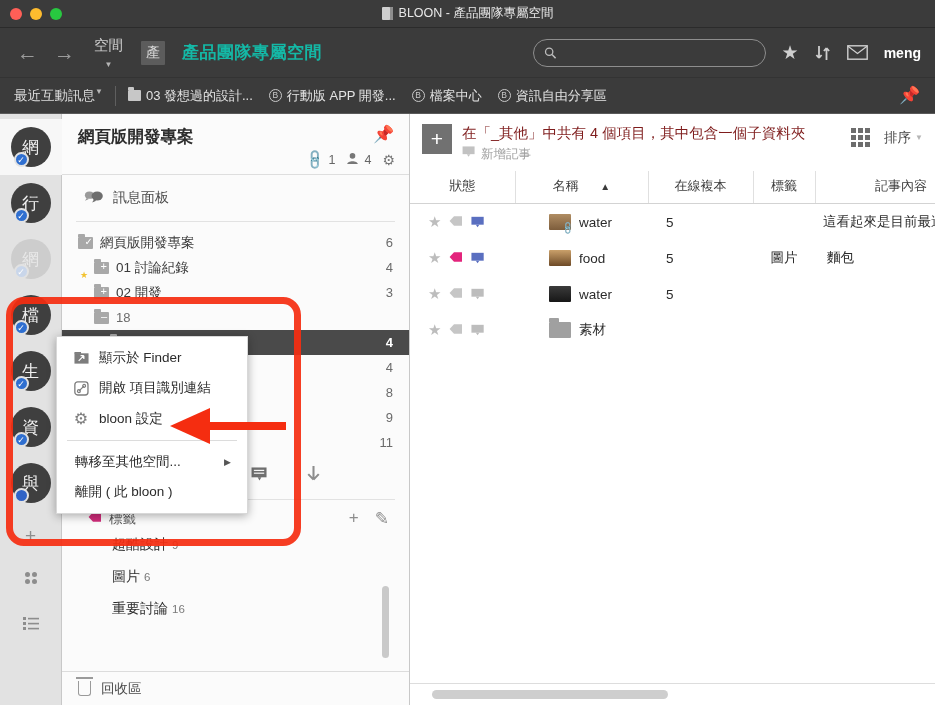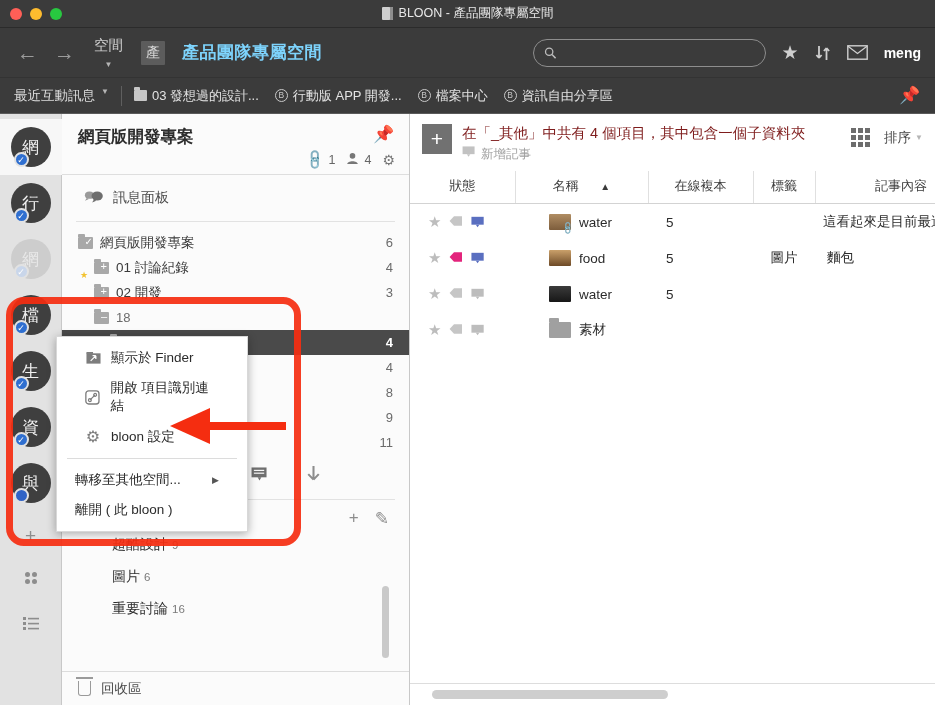--- a/index.html
+++ b/index.html
@@ -35,39 +35,39 @@
     padding:0 14px; gap:10px; border-bottom:1px solid #333;
   }
   .nav-arrow{ color:#9b9b9b; font-size:21px; line-height:1; padding:0 3px; cursor:pointer; }
   .nav-space{ color:#cfcfcf; font-size:14.5px; margin-left:6px; display:flex; align-items:center; gap:5px; cursor:pointer;flex-direction:column;}
   .caret{ font-size:8px; color:#b5b5b5; }
   .space-badge{
     background:#5c5c5c; color:#d9d9d9; font-size:14px;
     width:24px;height:24px; display:flex;align-items:center;justify-content:center;
     margin-left:8px; border-radius:1px;
   }
-  .space-title{ color:#7dd3fc; font-size:17px; font-weight:bold; margin-left:7px; letter-spacing:.5px;}
+  .space-title{ color:#14b8a6; font-size:17px; font-weight:bold; margin-left:7px; letter-spacing:.5px;}
   .nav-right{ margin-left:auto; display:flex; align-items:center; gap:16px; }
   .searchbox{
     width:233px; height:28px; border:1px solid #8e8e8e; border-radius:14px;
     background:#3b3b3b; display:flex; align-items:center; padding:0 10px; gap:6px;
   }
   .searchbox input{
     background:transparent; border:0; outline:0; color:#ddd; font-size:13px;
     width:100%; font-family:inherit;
   }
   .ico{ color:#cfcfcf; display:inline-flex; align-items:center; justify-content:center; cursor:pointer;}
   .username{ color:#fff; font-size:14px; font-weight:bold; }
 
   
   .tabbar{
     height:36px; background:#3b3b3b; display:flex; align-items:center;
     padding:0 14px; gap:0px; border-bottom:1px solid #5a5a5a;
   }
-  .tb-recent{ color:#dcdcdc; font-size:13.5px; display:flex;align-items:flex-start;gap:6px; cursor:pointer;font-family:Liberation Serif, serif;}
+  .tb-recent{ color:#dcdcdc; font-size:13.5px; display:flex;align-items:flex-start;cursor:pointer;font-family:Liberation Serif, serif;}
   .tb-sep{ width:1px; height:20px; background:#5f5f5f; margin:0 12px; }
   .tb-item{ color:#e3e3e3; font-size:13px; display:flex;align-items:center;gap:5px;
     margin-right:16px; cursor:pointer; white-space:nowrap;}
   .folder-mini{ width:13px;height:11px;background:#c7c7c7;border-radius:1px; position:relative; display:inline-block;}
   .folder-mini:before{content:"";position:absolute;top:-3px;left:0;width:6px;height:3px;background:#c7c7c7;border-radius:1px 1px 0 0;}
   .bcircle{ width:13px;height:13px;border:1.4px solid #c9c9c9;border-radius:50%;
     font-size:8.5px;line-height:11px;text-align:center;color:#c9c9c9; display:inline-block;}
   .pin{ margin-left:auto; color:#9a9a9a; font-size:17px; }
 
   
@@ -178,21 +178,21 @@
   .fold-lg:before{content:"";position:absolute;top:-4px;left:0;width:10px;height:4px;background:#a0a0a0;border-radius:1px 1px 0 0;}
   .hscroll-track{ position:absolute; left:0; right:0; bottom:0; height:22px; background:#fff; border-top:1px solid #ddd;}
   .hscroll-thumb{ position:absolute; left:22px; bottom:6px; width:236px; height:9px; background:#cecece; border-radius:5px;}
 
   
   .ctxmenu{
     position:absolute; left:56px; top:336px; width:192px; background:#fff;
     box-shadow:0 2px 9px rgba(0,0,0,.32); border:1px solid #d8d8d8; padding:6px 0;
     z-index:40;
   }
-  .cm-item{ display:flex; align-items:center; gap:10px; padding:6px 28px; font-size:13.5px; color:#2b2b2b; cursor:pointer;}
+  .cm-item{ display:flex; align-items:center; gap:10px; padding:6px 16px; font-size:13.5px; color:#2b2b2b; cursor:pointer;}
   .cm-item.plain{ padding-left:18px; }
   .cm-sep{ height:1px; background:#dcdcdc; margin:6px 10px; }
   .cm-arrow{ margin-left:auto; font-size:9px; color:#555; }
   .cm-ico{ width:16px; display:flex; justify-content:center; color:#7d7d7d; font-size:14px;}
 
   
   .redbox{
     position:absolute; left:6px; top:297px; width:295px; height:249px;
     border:7px solid #f52d10; border-radius:18px; z-index:50; pointer-events:none;
     opacity:.92;

